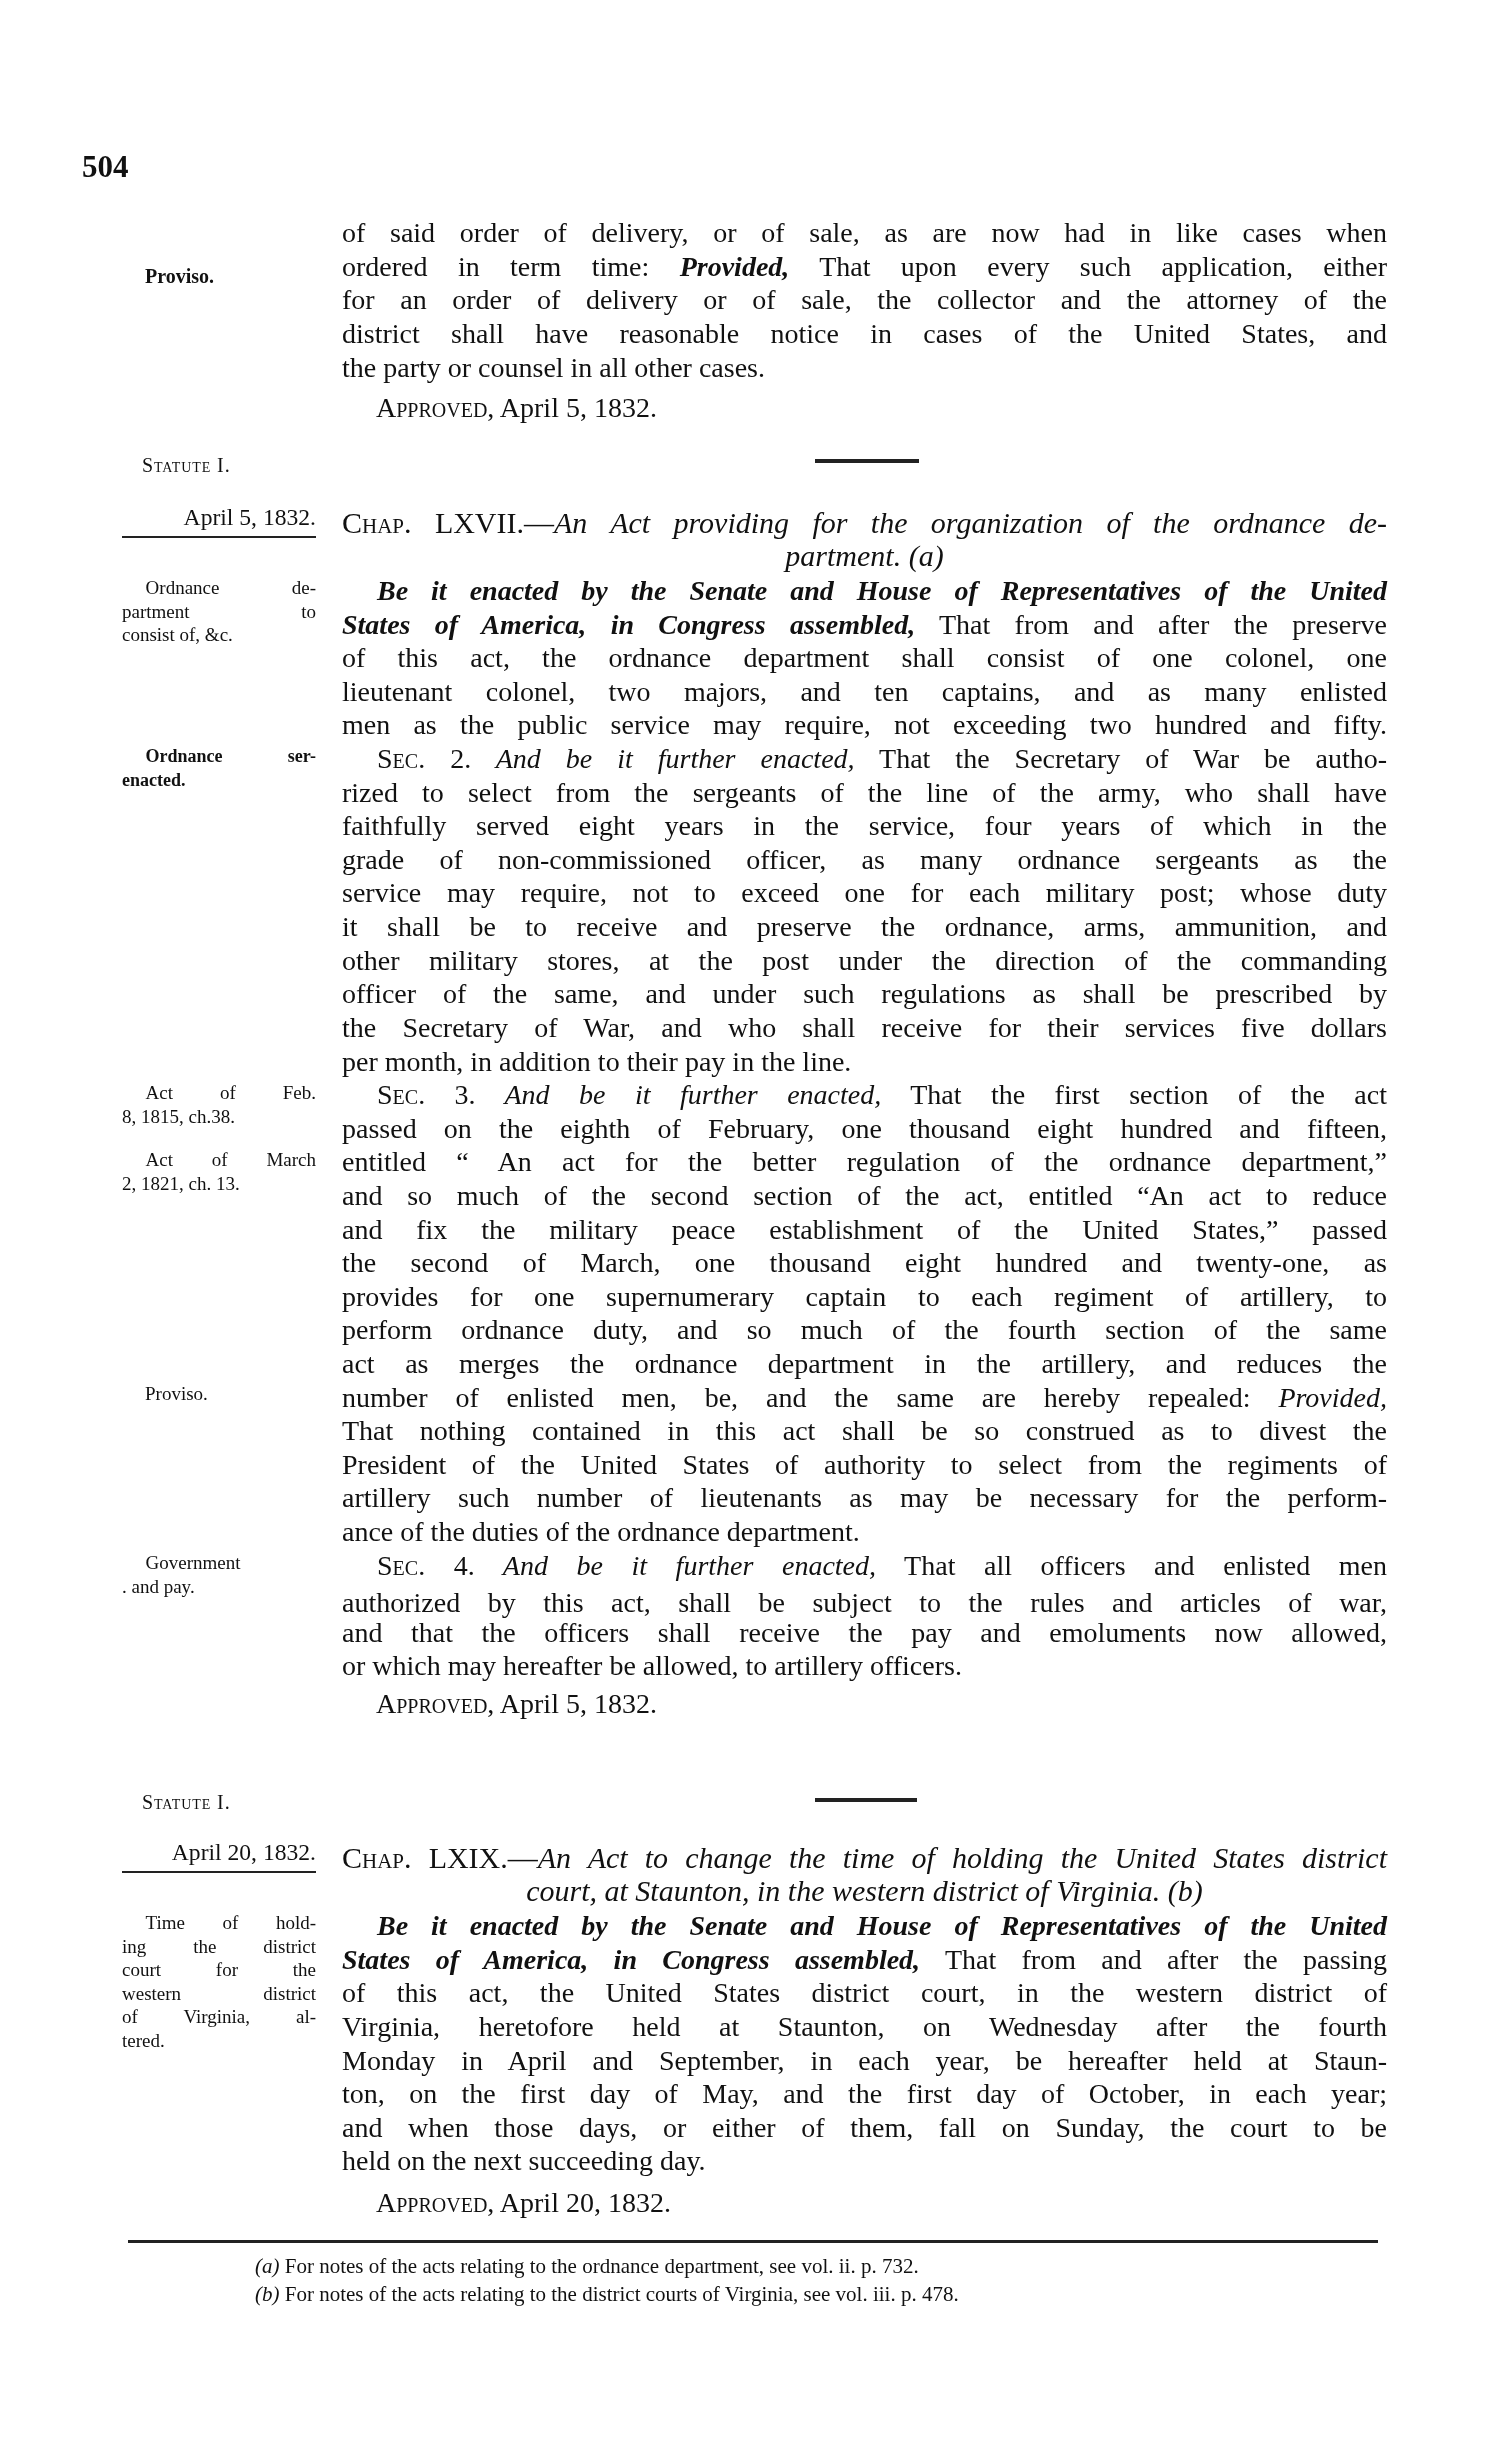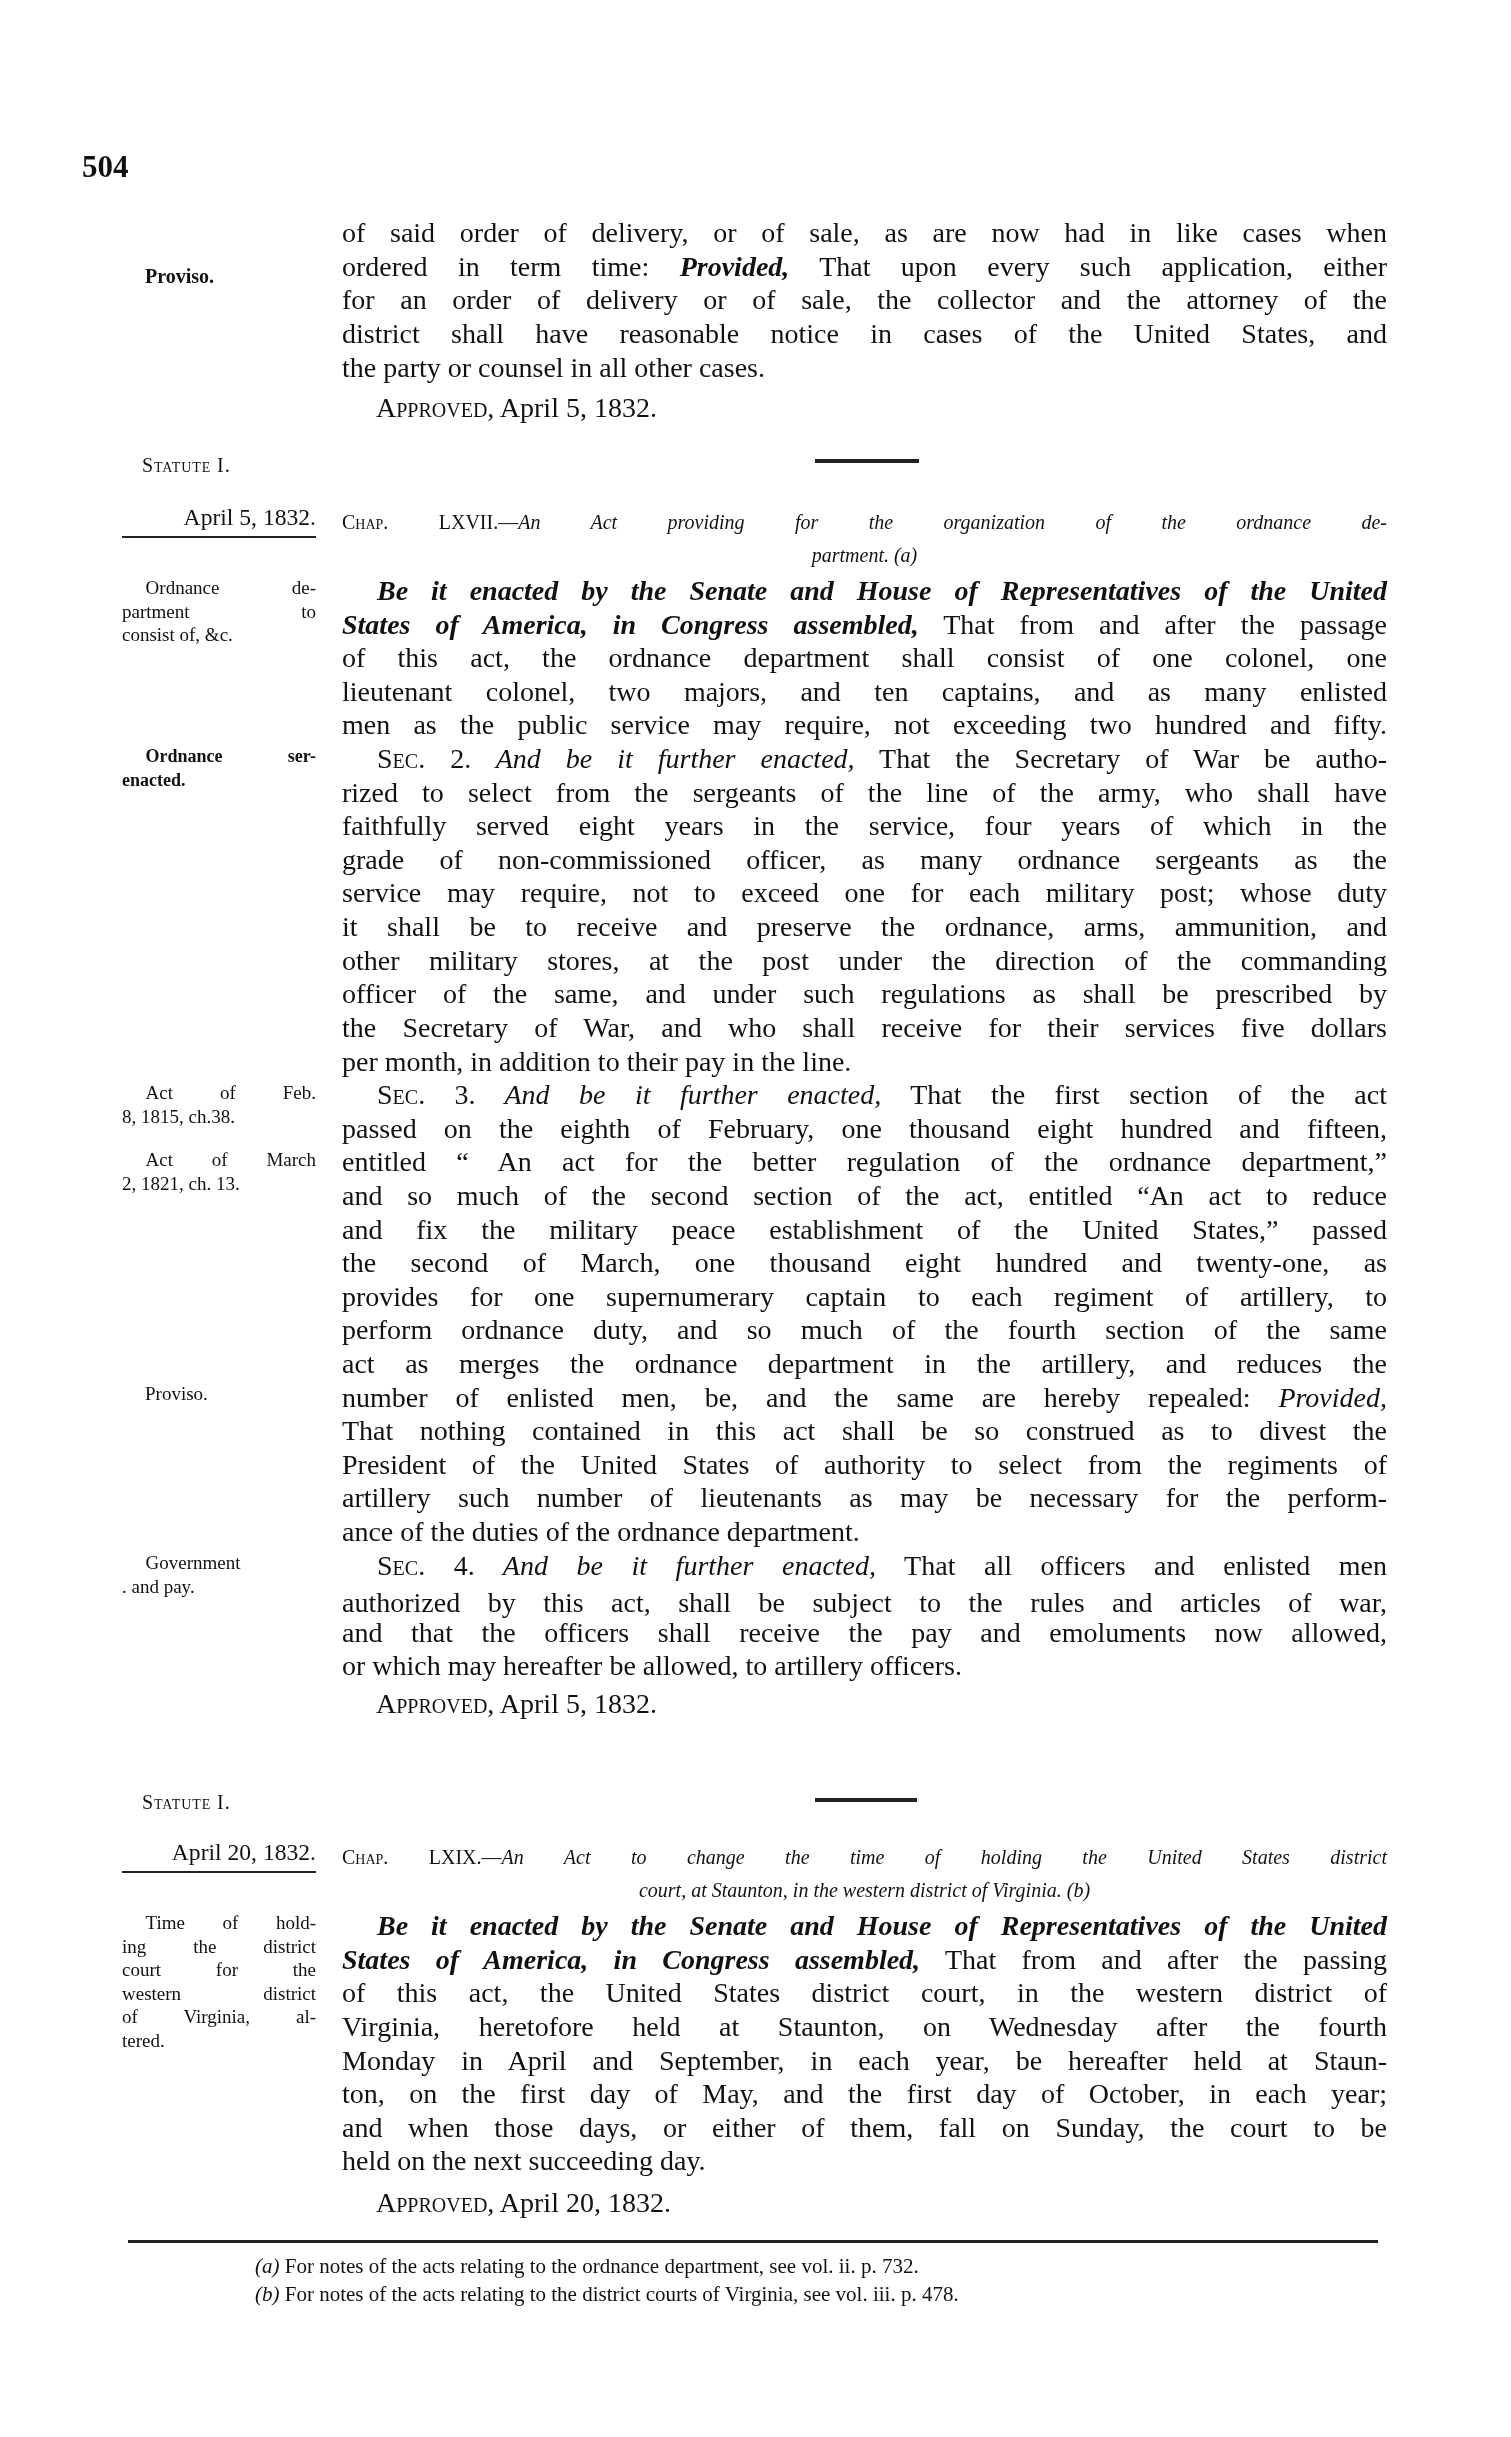--- a/index.html
+++ b/index.html
@@ -34,21 +34,21 @@
   .margin-note .line { display: block; white-space: nowrap; }
   .margin-note .line.last { text-align-last: left; }
   .margin-note.bold { font-weight: bold; }
 
   .statute { position: absolute; left: 142px; font-size: 20px; font-variant: small-caps; letter-spacing: 0.9px; }
   .date-note { position: absolute; left: 122px; width: 194px; font-size: 23.6px; text-align: right; border-bottom: 2.7px solid #222; padding-bottom: 5.4px; }
   .short-rule { position: absolute; height: 3.6px; background: #222; }
 
   .chap-line {
     position: absolute; left: 342px; width: 1045px;
-    font-size: 20px; line-height: 33px; white-space: nowrap;
+    font-size: 30px; line-height: 33px; white-space: nowrap;
     text-align: justify; text-align-last: justify;
   }
   .chap-line.center { text-align: center; text-align-last: center; }
 
   .approved { position: absolute; left: 376px; font-size: 28px; }
   .approved .sc { font-variant: small-caps; }
 
   .foot-rule { position: absolute; left: 128px; width: 1250px; height: 2.7px; background: #222; }
   .footnote { position: absolute; left: 255px; font-size: 21px; white-space: nowrap; }
 </style>
@@ -75,21 +75,21 @@
   <div class="date-note" style="top:504px;">April 5, 1832.</div>
   <div class="chap-line" style="top:506px;"><span class="sc">Chap. LXVII.—</span><i>An Act providing for the organization of the ordnance de-</i></div>
   <div class="chap-line center" style="top:539px;"><i>partment. (a)</i></div>
 
   <div class="margin-note" style="top:576px;">
     <span class="line" style="padding-left:23.6px;">Ordnance de-</span>
     <span class="line">partment to</span>
     <span class="line last">consist of, &amp;c.</span>
   </div>
   <div class="body-line indent" style="top:574px;"><span class="bi">Be it enacted by the Senate and House of Representatives of the United</span></div>
-  <div class="body-line" style="top:608px;"><span class="bi">States of America, in Congress assembled,</span><span> That from and after the passage</span></div>
+  <div class="body-line" style="top:608px;"><span class="bi">States of America, in Congress assembled,</span><span> That from and after the preserve</span></div>
   <div class="body-line" style="top:641px;">of this act, the ordnance department shall consist of one colonel, one</div>
   <div class="body-line" style="top:675px;">lieutenant colonel, two majors, and ten captains, and as many enlisted</div>
   <div class="body-line" style="top:708px;">men as the public service may require, not exceeding two hundred and fifty.</div>
 
   <div class="margin-note bold" style="top:745px; font-size:18px;">
     <span class="line" style="padding-left:23.6px;">Ordnance ser-</span>
     <span class="line last">enacted.</span>
   </div>
   <div class="body-line indent" style="top:742px;"><span class="sc">Sec. 2.</span><i> And be it further enacted,</i><span> That the Secretary of War be autho-</span></div>
   <div class="body-line" style="top:776px;">rized to select from the sergeants of the line of the army, who shall have</div>

